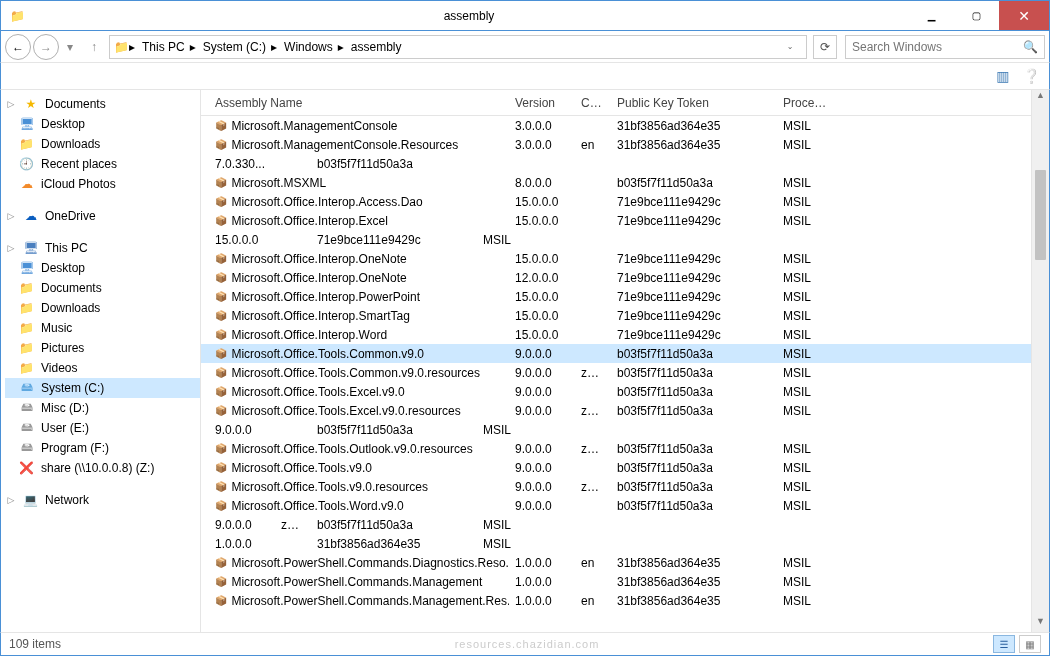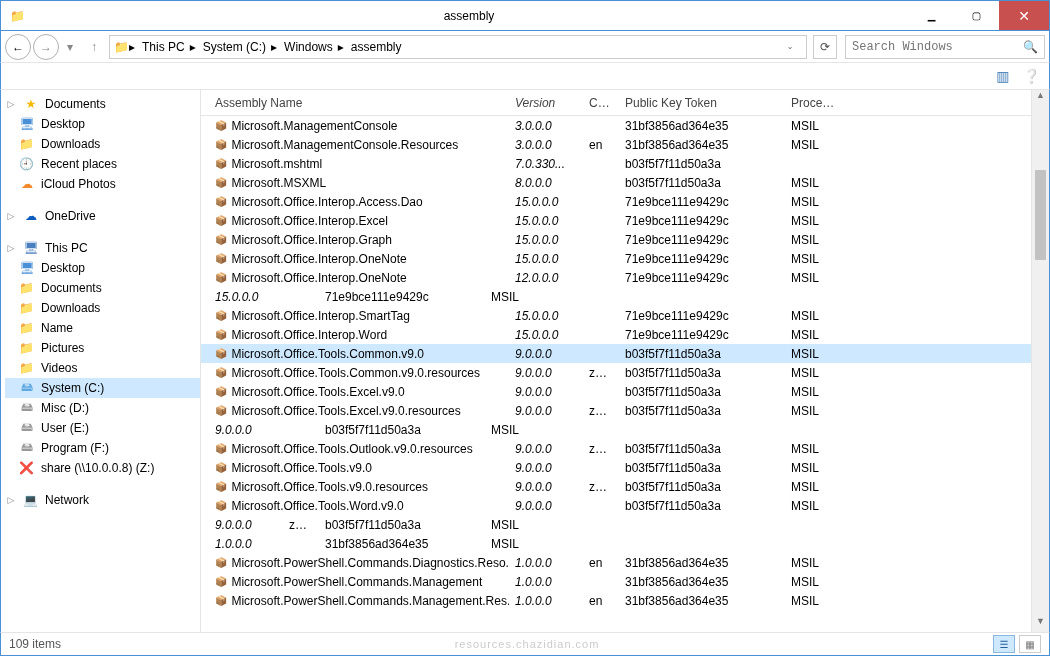--- a/index.html
+++ b/index.html
@@ -18,21 +18,21 @@
 .navbtn { width: 26px; height: 26px; border: 1px solid #ccc; border-radius: 3px; display: flex; align-items: center; justify-content: center; color: #888; background: #fff; }
 .navbtn.enabled { color: #000; }
 .navbtn.round { border-radius: 50%; border: 1px solid #b0b0b0; }
 .navbtn.small { width: 18px; border: none; }
 .breadcrumbs { flex: 1; height: 24px; border: 1px solid #ccc; display: flex; align-items: center; padding: 0 4px; gap: 0; background: #fff; }
 .crumb { padding: 2px 5px 2px 7px; display: flex; align-items: center; gap: 4px; }
 .bc-path { flex: 1; display: flex; align-items: center; }
 .bc-dd { width: 16px; text-align: center; color: #666; font-size: 8px; margin-right: 4px; }
 .refreshbtn { width: 24px; height: 24px; border: 1px solid #ccc; margin-left: 4px; display: flex; align-items: center; justify-content: center; color: #555; }
 .searchbox { width: 200px; height: 24px; border: 1px solid #ccc; margin-left: 6px; display: flex; align-items: center; padding: 0 6px; color: #888; }
-.searchbox input { border: none; outline: none; flex: 1; font-size: 12px; color: #888; font-family: Liberation Mono, monospace; }
+.searchbox input { border: none; outline: none; flex: 1; font-size: 12px; color: #888; }
 .searchbox .sicon { color: #888; }
 
 
 .toolstrip { height: 28px; border: 1px solid #4a90d6; border-top: 1px solid #e5e5e5; border-bottom: 1px solid #e5e5e5; display: flex; align-items: center; justify-content: flex-end; padding-right: 8px; gap: 14px; background: #fff; }
 .toolstrip .ic { color: #3b78b3; font-size: 14px; }
 
 
 .main { display: flex; height: 542px; border-left: 1px solid #4a90d6; border-right: 1px solid #4a90d6; position: relative; }
 .sidebar { width: 200px; border-right: 1px solid #e5e5e5; padding: 4px 0 4px 4px; overflow: hidden; }
 .navgroup { margin-bottom: 12px; }
@@ -52,22 +52,22 @@
 .ic.sysdrive { color: #5fa8e0; }
 .ic.net { color: #4a7fbf; }
 .ic.err { color: #d53a3a; }
 
 
 .listwrap { flex: 1; display: flex; position: relative; }
 .list { flex: 1; overflow: hidden; }
 .listhead { display: flex; border-bottom: 1px solid #e5e5e5; height: 26px; align-items: center; color: #444; }
 .listhead .col, .row .col { padding: 0 6px; white-space: nowrap; overflow: hidden; text-overflow: ellipsis; }
 .col.name { width: 300px; display: flex; align-items: center; gap: 4px; }
-.col.ver  { width: 66px; font-style: italic; }
-.col.cul  { width: 36px; margin-left: 8px; }
+.col.ver  { width: 66px; }
+.col.cul  { width: 36px; }
 .col.pkt  { width: 166px; }
 .col.proc { width: 60px; }
 .listhead .col { border-right: 1px solid transparent; }
 .rows { }
 .row { display: flex; height: 19px; align-items: center; }
 .row.sel { background: #cde8ff; }
 .row .name .asm { color: #bfa23a; font-size: 10px; }
 .row .name .asm::before { content: "\1F4E6"; font-size: 10px; }
 .redline { height: 2px; background: #f00; margin: 0 0 -2px 0; }
 
@@ -179,21 +179,21 @@
           <div class="navitem">
             <span class="ic folder">📁</span>
             <span>Documents</span>
           </div>
           <div class="navitem">
             <span class="ic folder">📁</span>
             <span>Downloads</span>
           </div>
           <div class="navitem">
             <span class="ic folder">📁</span>
-            <span>Name</span>
+            <span>Music</span>
           </div>
           <div class="navitem">
             <span class="ic folder">📁</span>
             <span>Pictures</span>
           </div>
           <div class="navitem">
             <span class="ic folder">📁</span>
             <span>Videos</span>
           </div>
           <div class="navitem sel">
@@ -256,24 +256,20 @@
               <span class="asm"></span>
               <span>Microsoft.ManagementConsole.Resources</span>
             </div>
             <div class="col ver">3.0.0.0</div>
             <div class="col cul">en</div>
             <div class="col pkt">31bf3856ad364e35</div>
             <div class="col proc">MSIL</div>
           </div>
           <div class="row">
             <div style="width:8px"></div>
-            <div class="col name">
-              <span class="asm"></span>
-              <span>Microsoft.mshtml</span>
-            </div>
             <div class="col ver">7.0.330...</div>
             <div class="col cul"></div>
             <div class="col pkt">b03f5f7f11d50a3a</div>
             <div class="col proc"></div>
           </div>
           <div class="row">
             <div style="width:8px"></div>
             <div class="col name">
               <span class="asm"></span>
               <span>Microsoft.MSXML</span>
@@ -300,24 +296,20 @@
               <span class="asm"></span>
               <span>Microsoft.Office.Interop.Excel</span>
             </div>
             <div class="col ver">15.0.0.0</div>
             <div class="col cul"></div>
             <div class="col pkt">71e9bce111e9429c</div>
             <div class="col proc">MSIL</div>
           </div>
           <div class="row">
             <div style="width:8px"></div>
-            <div class="col name">
-              <span class="asm"></span>
-              <span>Microsoft.Office.Interop.Graph</span>
-            </div>
             <div class="col ver">15.0.0.0</div>
             <div class="col cul"></div>
             <div class="col pkt">71e9bce111e9429c</div>
             <div class="col proc">MSIL</div>
           </div>
           <div class="row">
             <div style="width:8px"></div>
             <div class="col name">
               <span class="asm"></span>
               <span>Microsoft.Office.Interop.OneNote</span>
@@ -333,20 +325,24 @@
               <span class="asm"></span>
               <span>Microsoft.Office.Interop.OneNote</span>
             </div>
             <div class="col ver">12.0.0.0</div>
             <div class="col cul"></div>
             <div class="col pkt">71e9bce111e9429c</div>
             <div class="col proc">MSIL</div>
           </div>
           <div class="row">
             <div style="width:8px"></div>
+            <div class="col name">
+              <span class="asm"></span>
+              <span>Microsoft.Office.Interop.PowerPoint</span>
+            </div>
             <div class="col ver">15.0.0.0</div>
             <div class="col cul"></div>
             <div class="col pkt">71e9bce111e9429c</div>
             <div class="col proc">MSIL</div>
           </div>
           <div class="row">
             <div style="width:8px"></div>
             <div class="col name">
               <span class="asm"></span>
               <span>Microsoft.Office.Interop.SmartTag</span>

